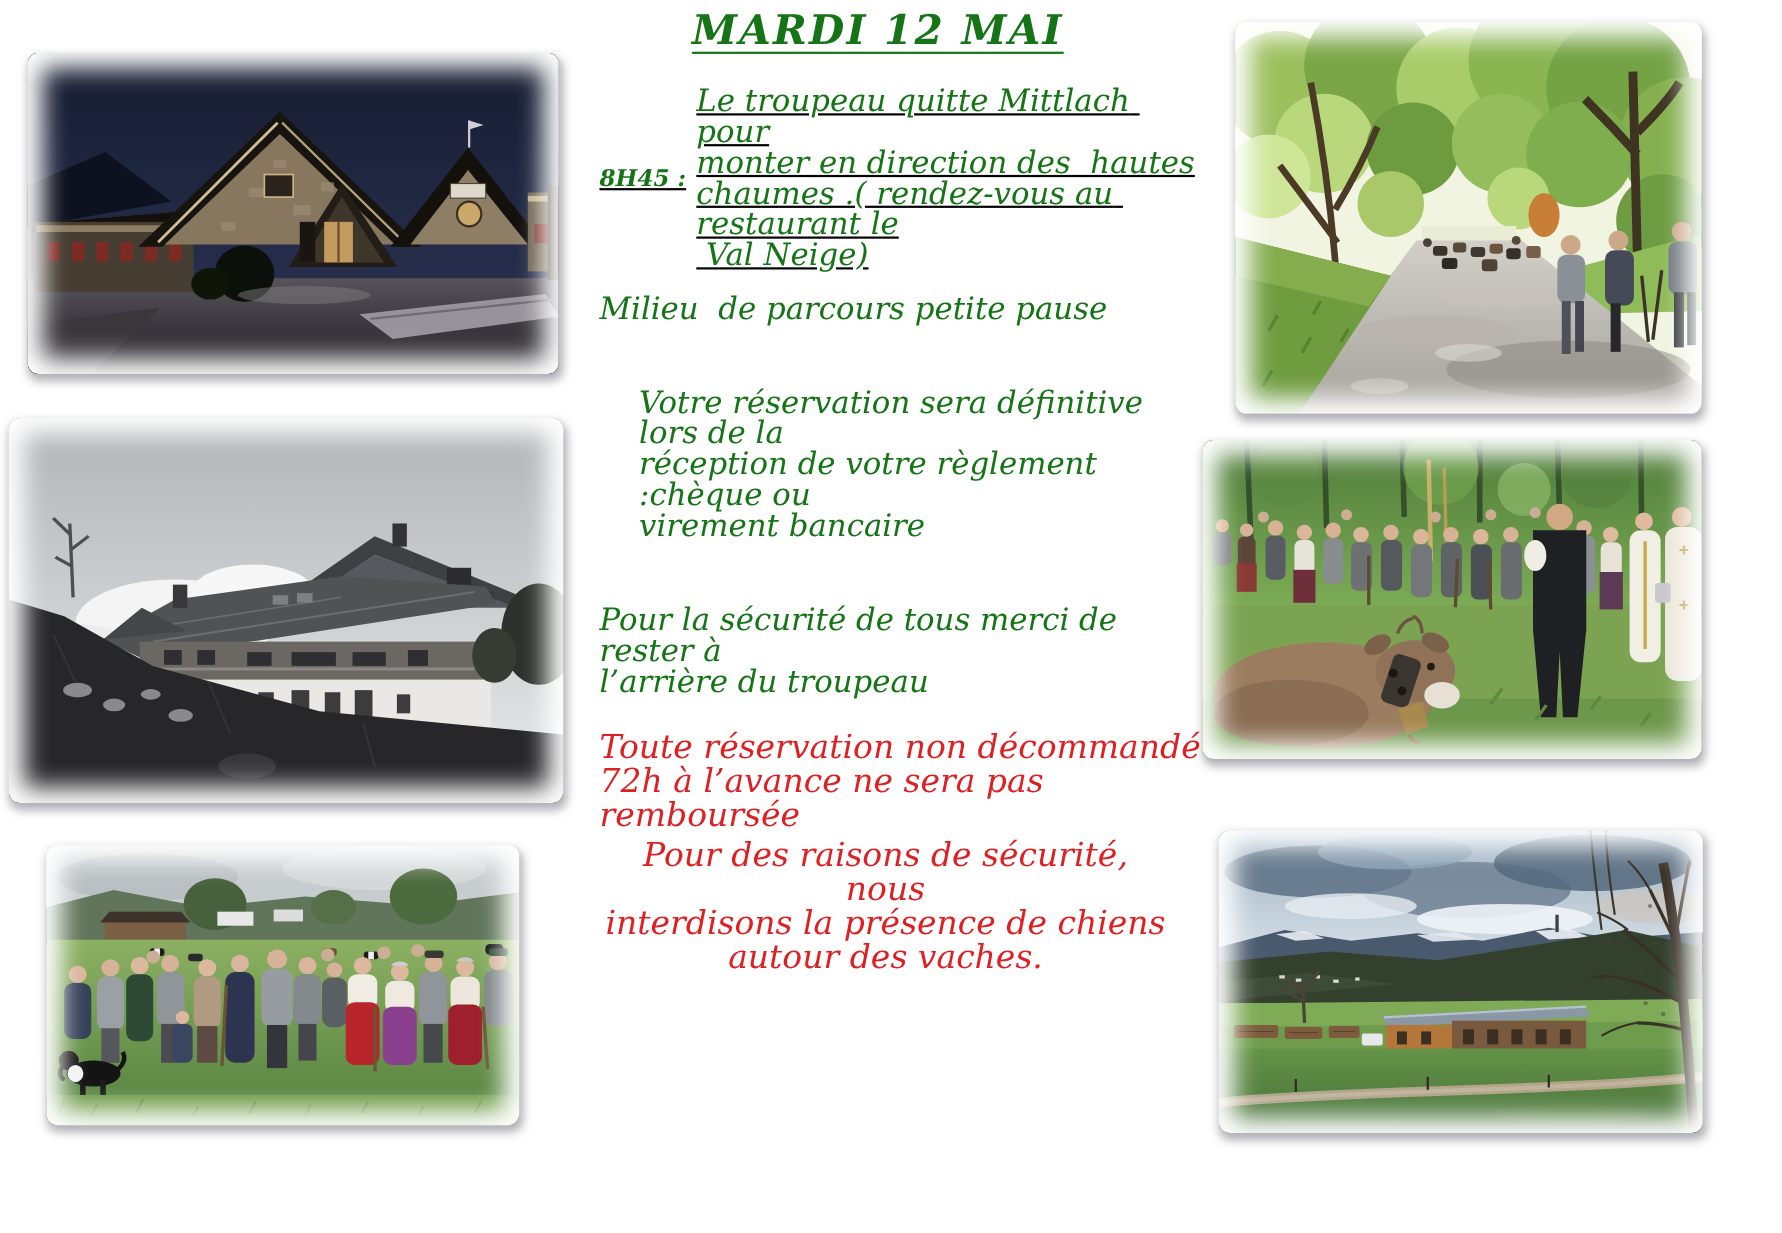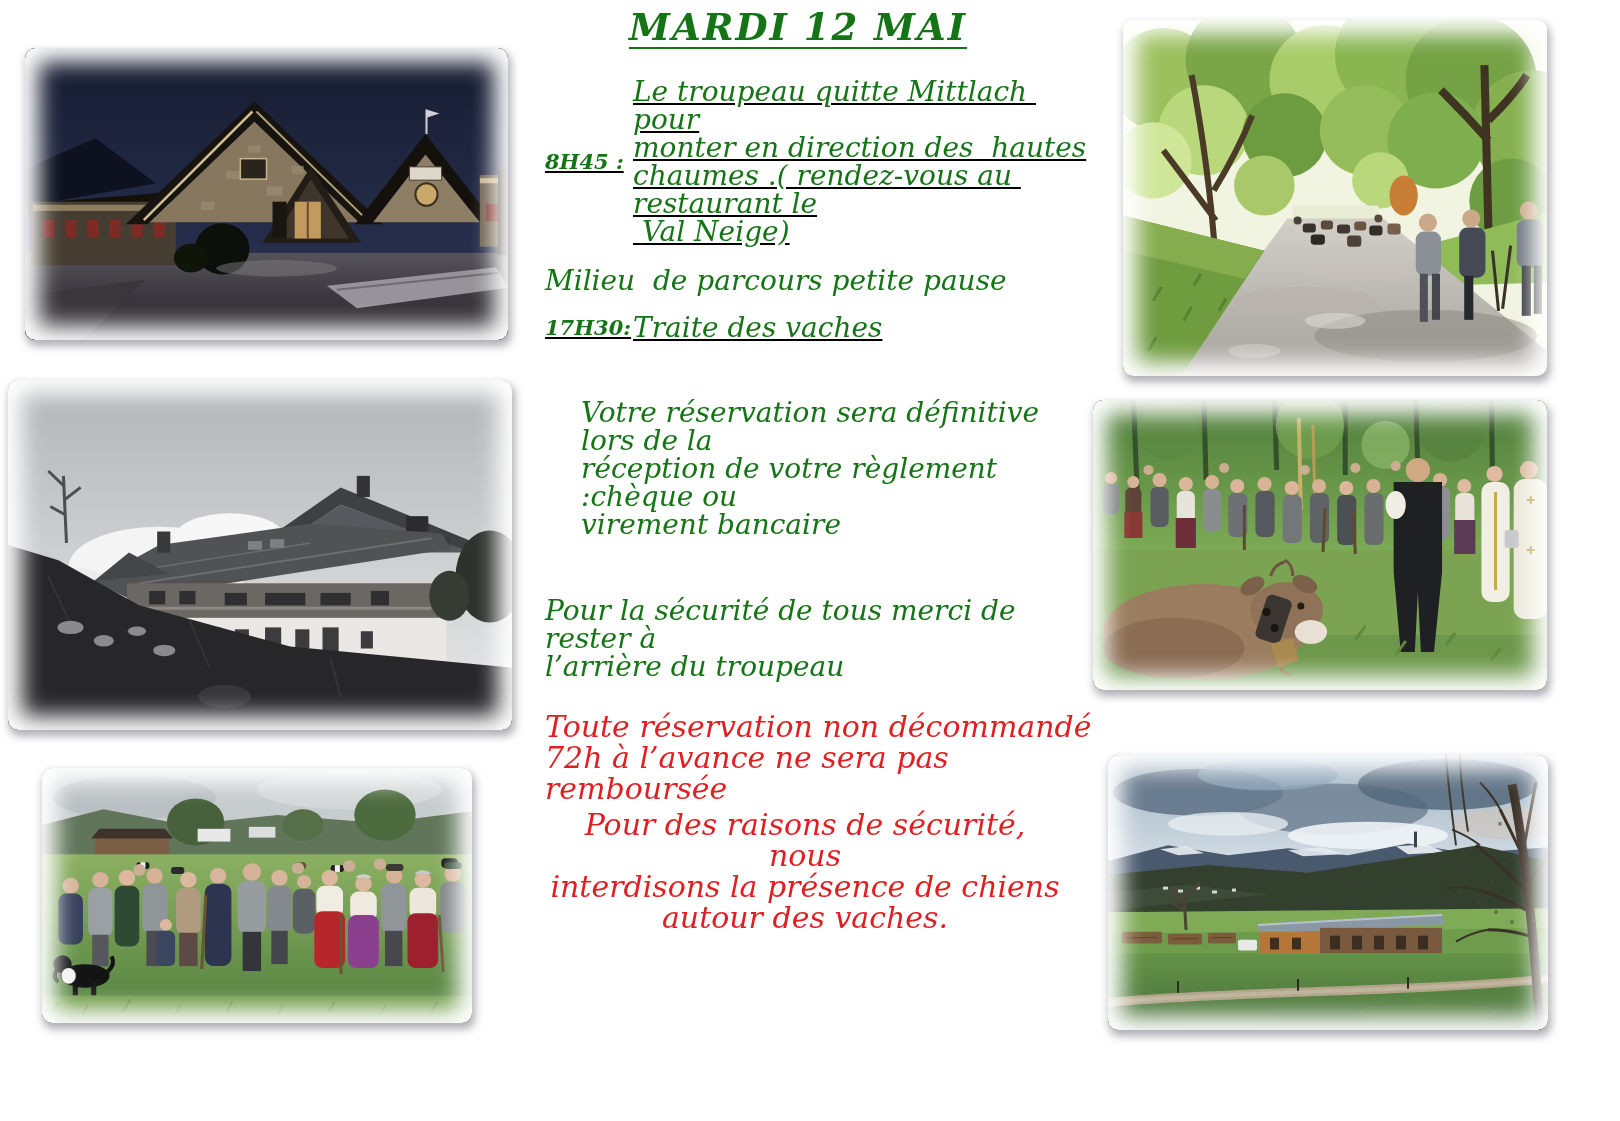--- a/index.html
+++ b/index.html
@@ -352,24 +352,20 @@
     <span class="script sched-text">Le troupeau quitte Mittlach pour
 monter en direction des  hautes
 chaumes .( rendez-vous au restaurant le
  Val Neige)</span>
   </div>
 
   <p class="script" id="p-pause">Milieu  de parcours petite pause</p>
 
 
 
-  <div class="sched-row" id="row-1730">
-    <span class="sched-time">17H30:</span>
-    <span class="script sched-text">Traite des vaches</span>
-  </div>
 
   <p class="script" id="p-reservation">Votre réservation sera définitive lors de la
 réception de votre règlement :chèque ou
 virement bancaire</p>
 
   <p class="script" id="p-safety">Pour la sécurité de tous merci de rester à
 l’arrière du troupeau</p>
 
   <p class="warning" id="p-refund">Toute réservation non décommandé
 72h à l’avance ne sera pas remboursée</p>

